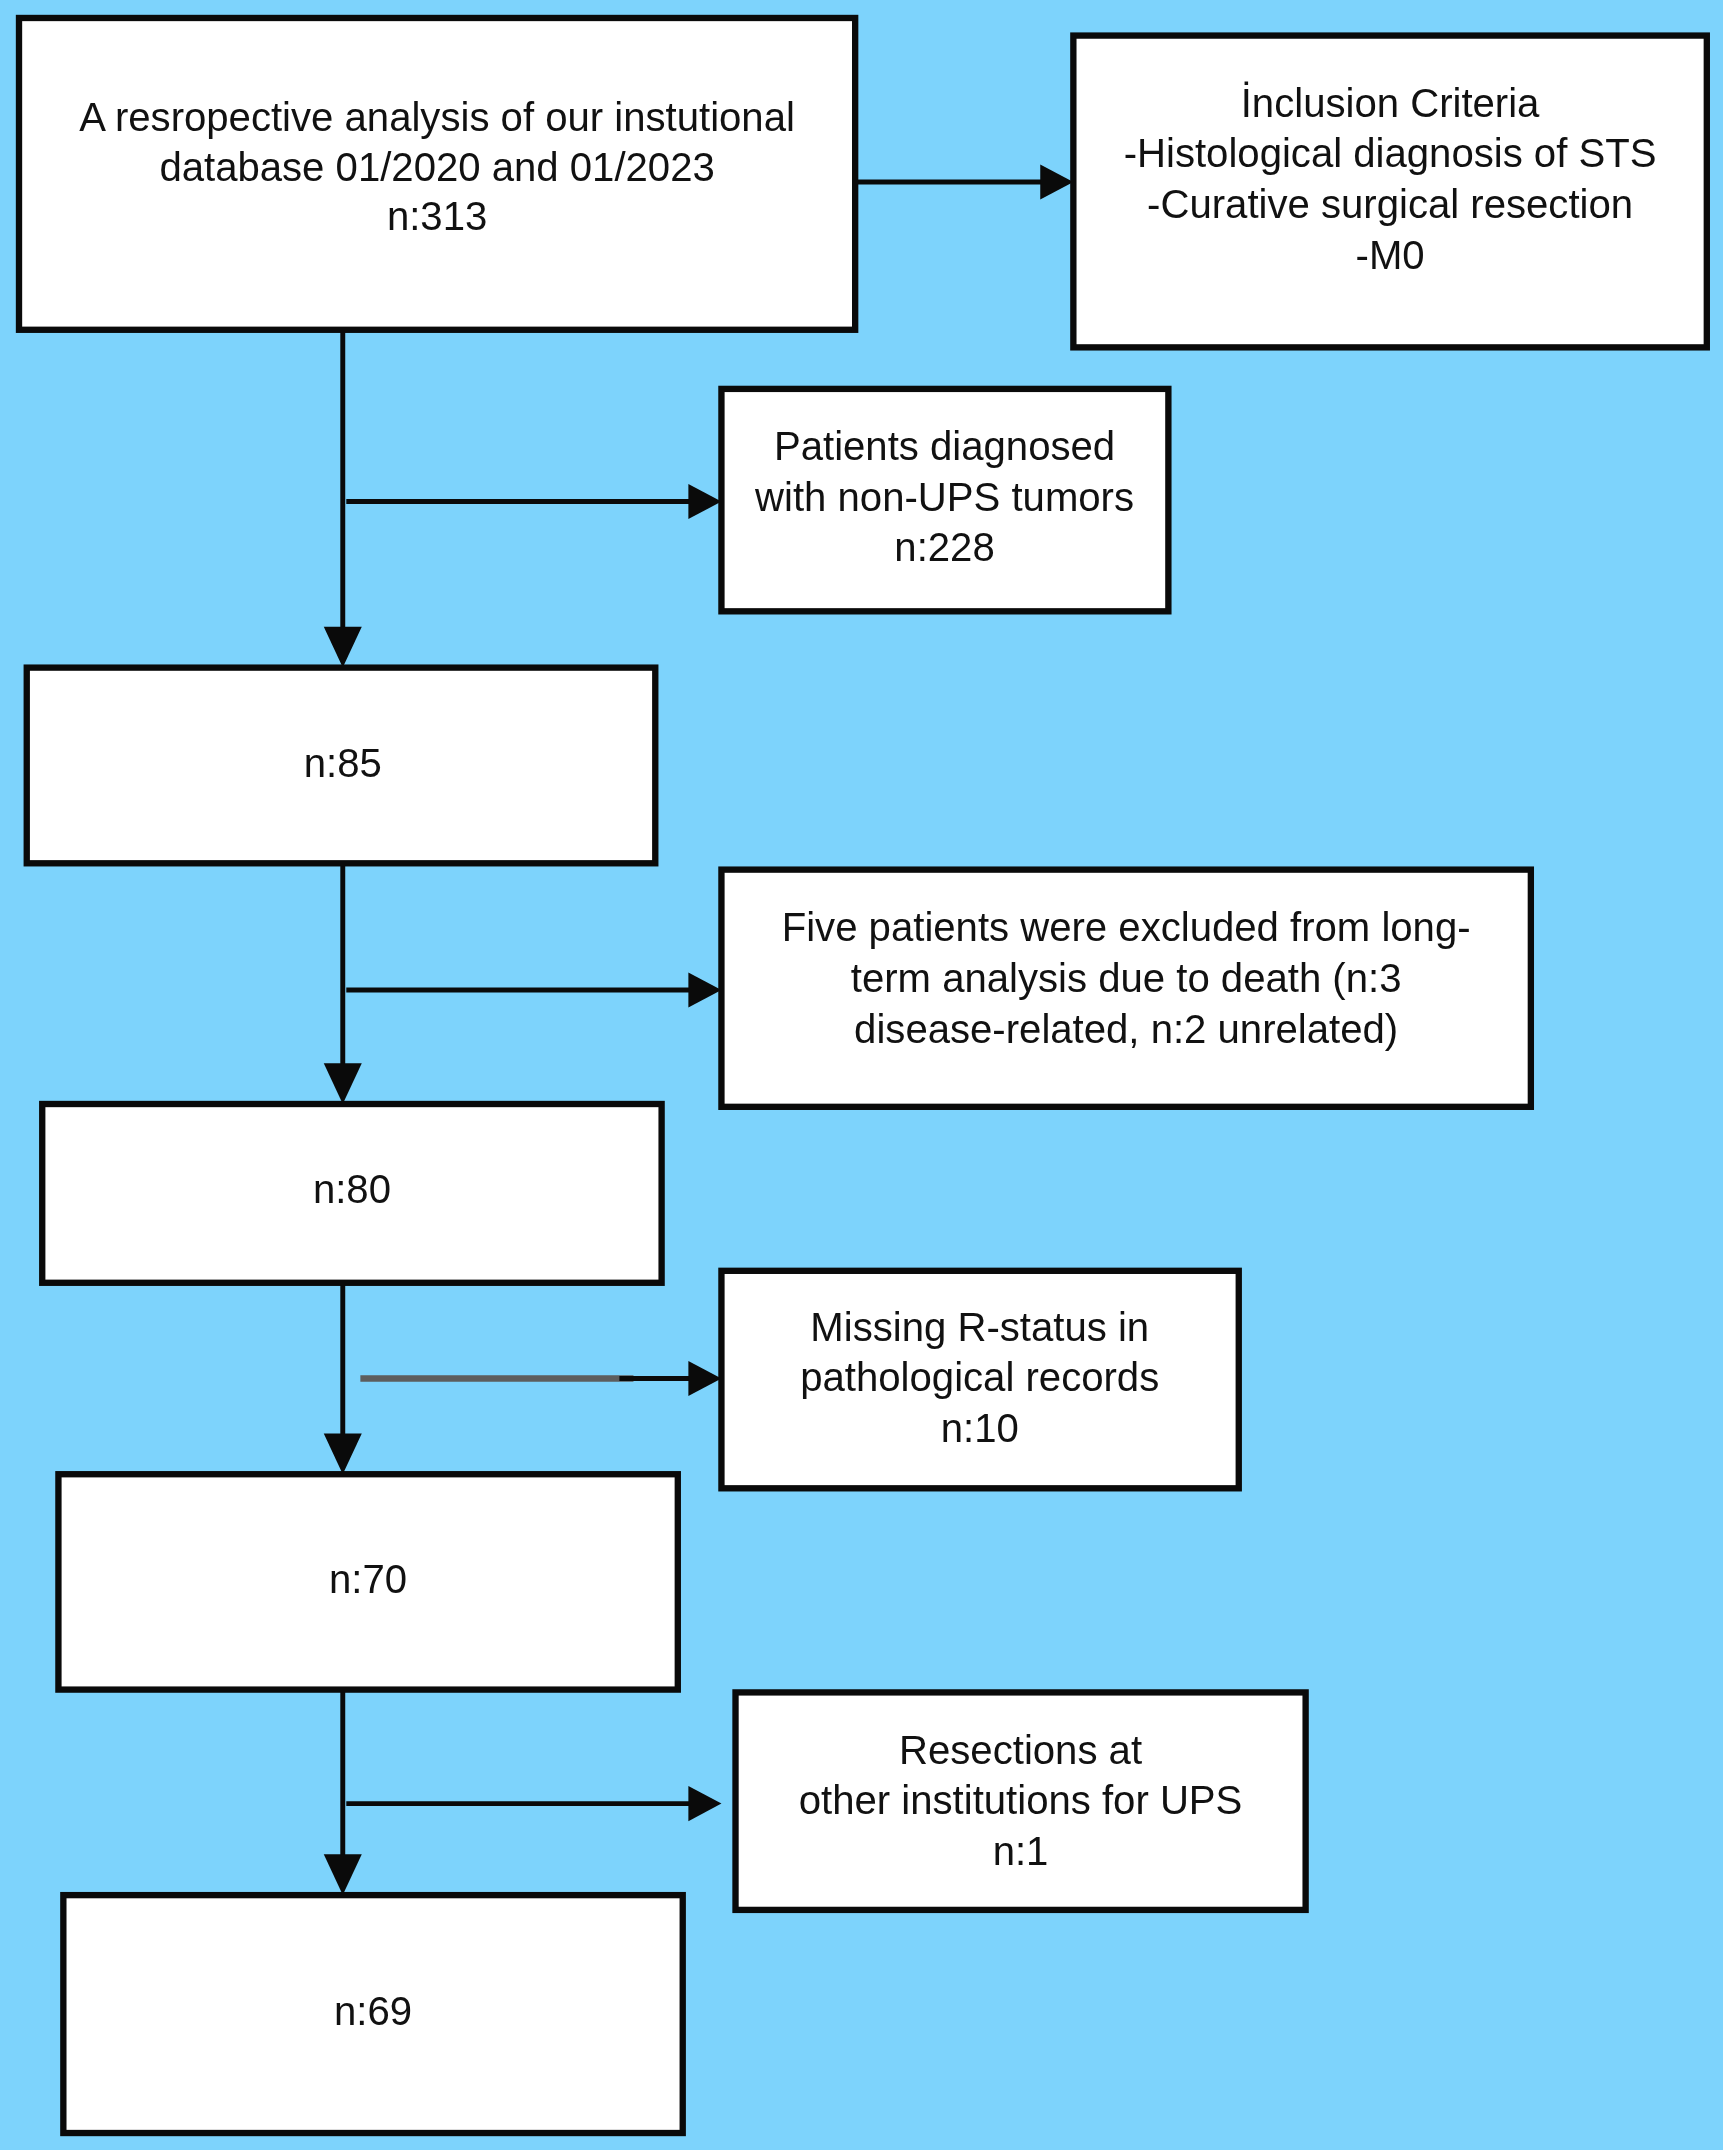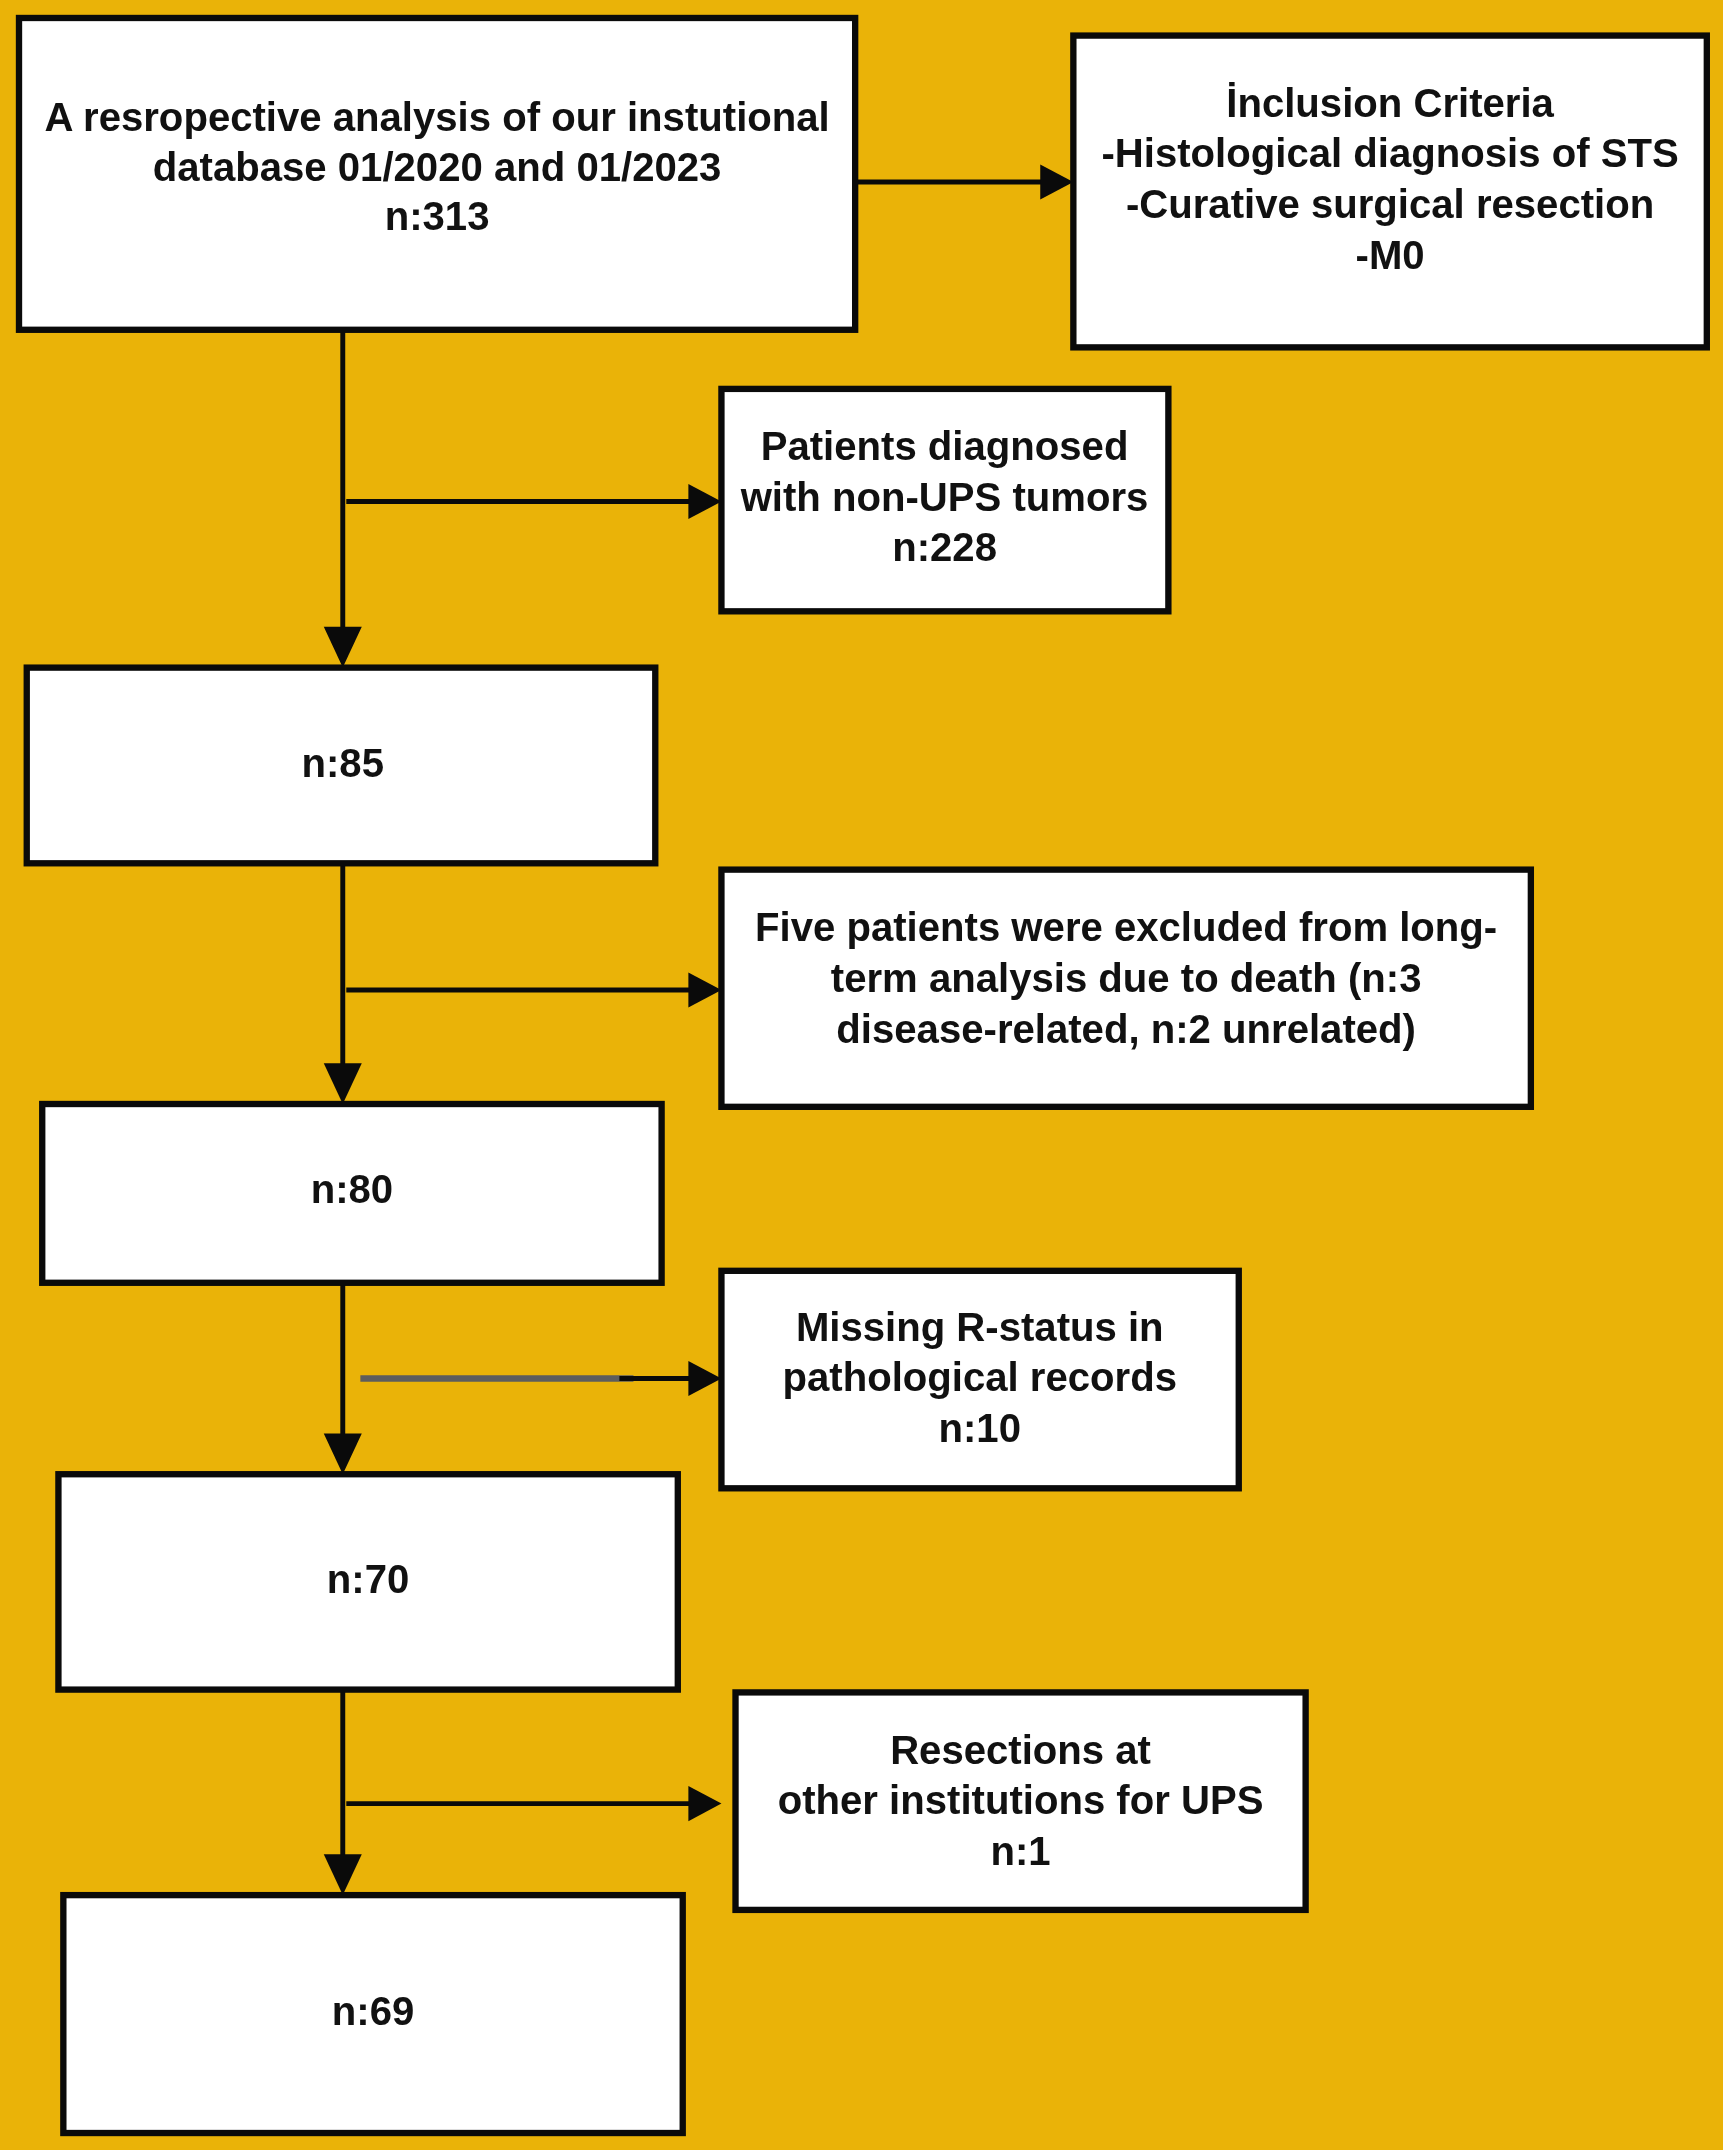--- a/index.html
+++ b/index.html
@@ -10,22 +10,21 @@
   body {
     width: 1723px;
     height: 2151px;
     font-family: "Liberation Sans", sans-serif;
     overflow: hidden;
   }
   #flow-root {
     position: relative;
     width: 1723px;
     height: 2151px;
-    background: #eab308;
-    font-weight: bold;
+    background: #7dd3fc;
   }
   svg#flow-svg {
     position: absolute;
     top: 0;
     left: 0;
     width: 1723px;
     height: 2151px;
     display: block;
   }
   .box-rect {

